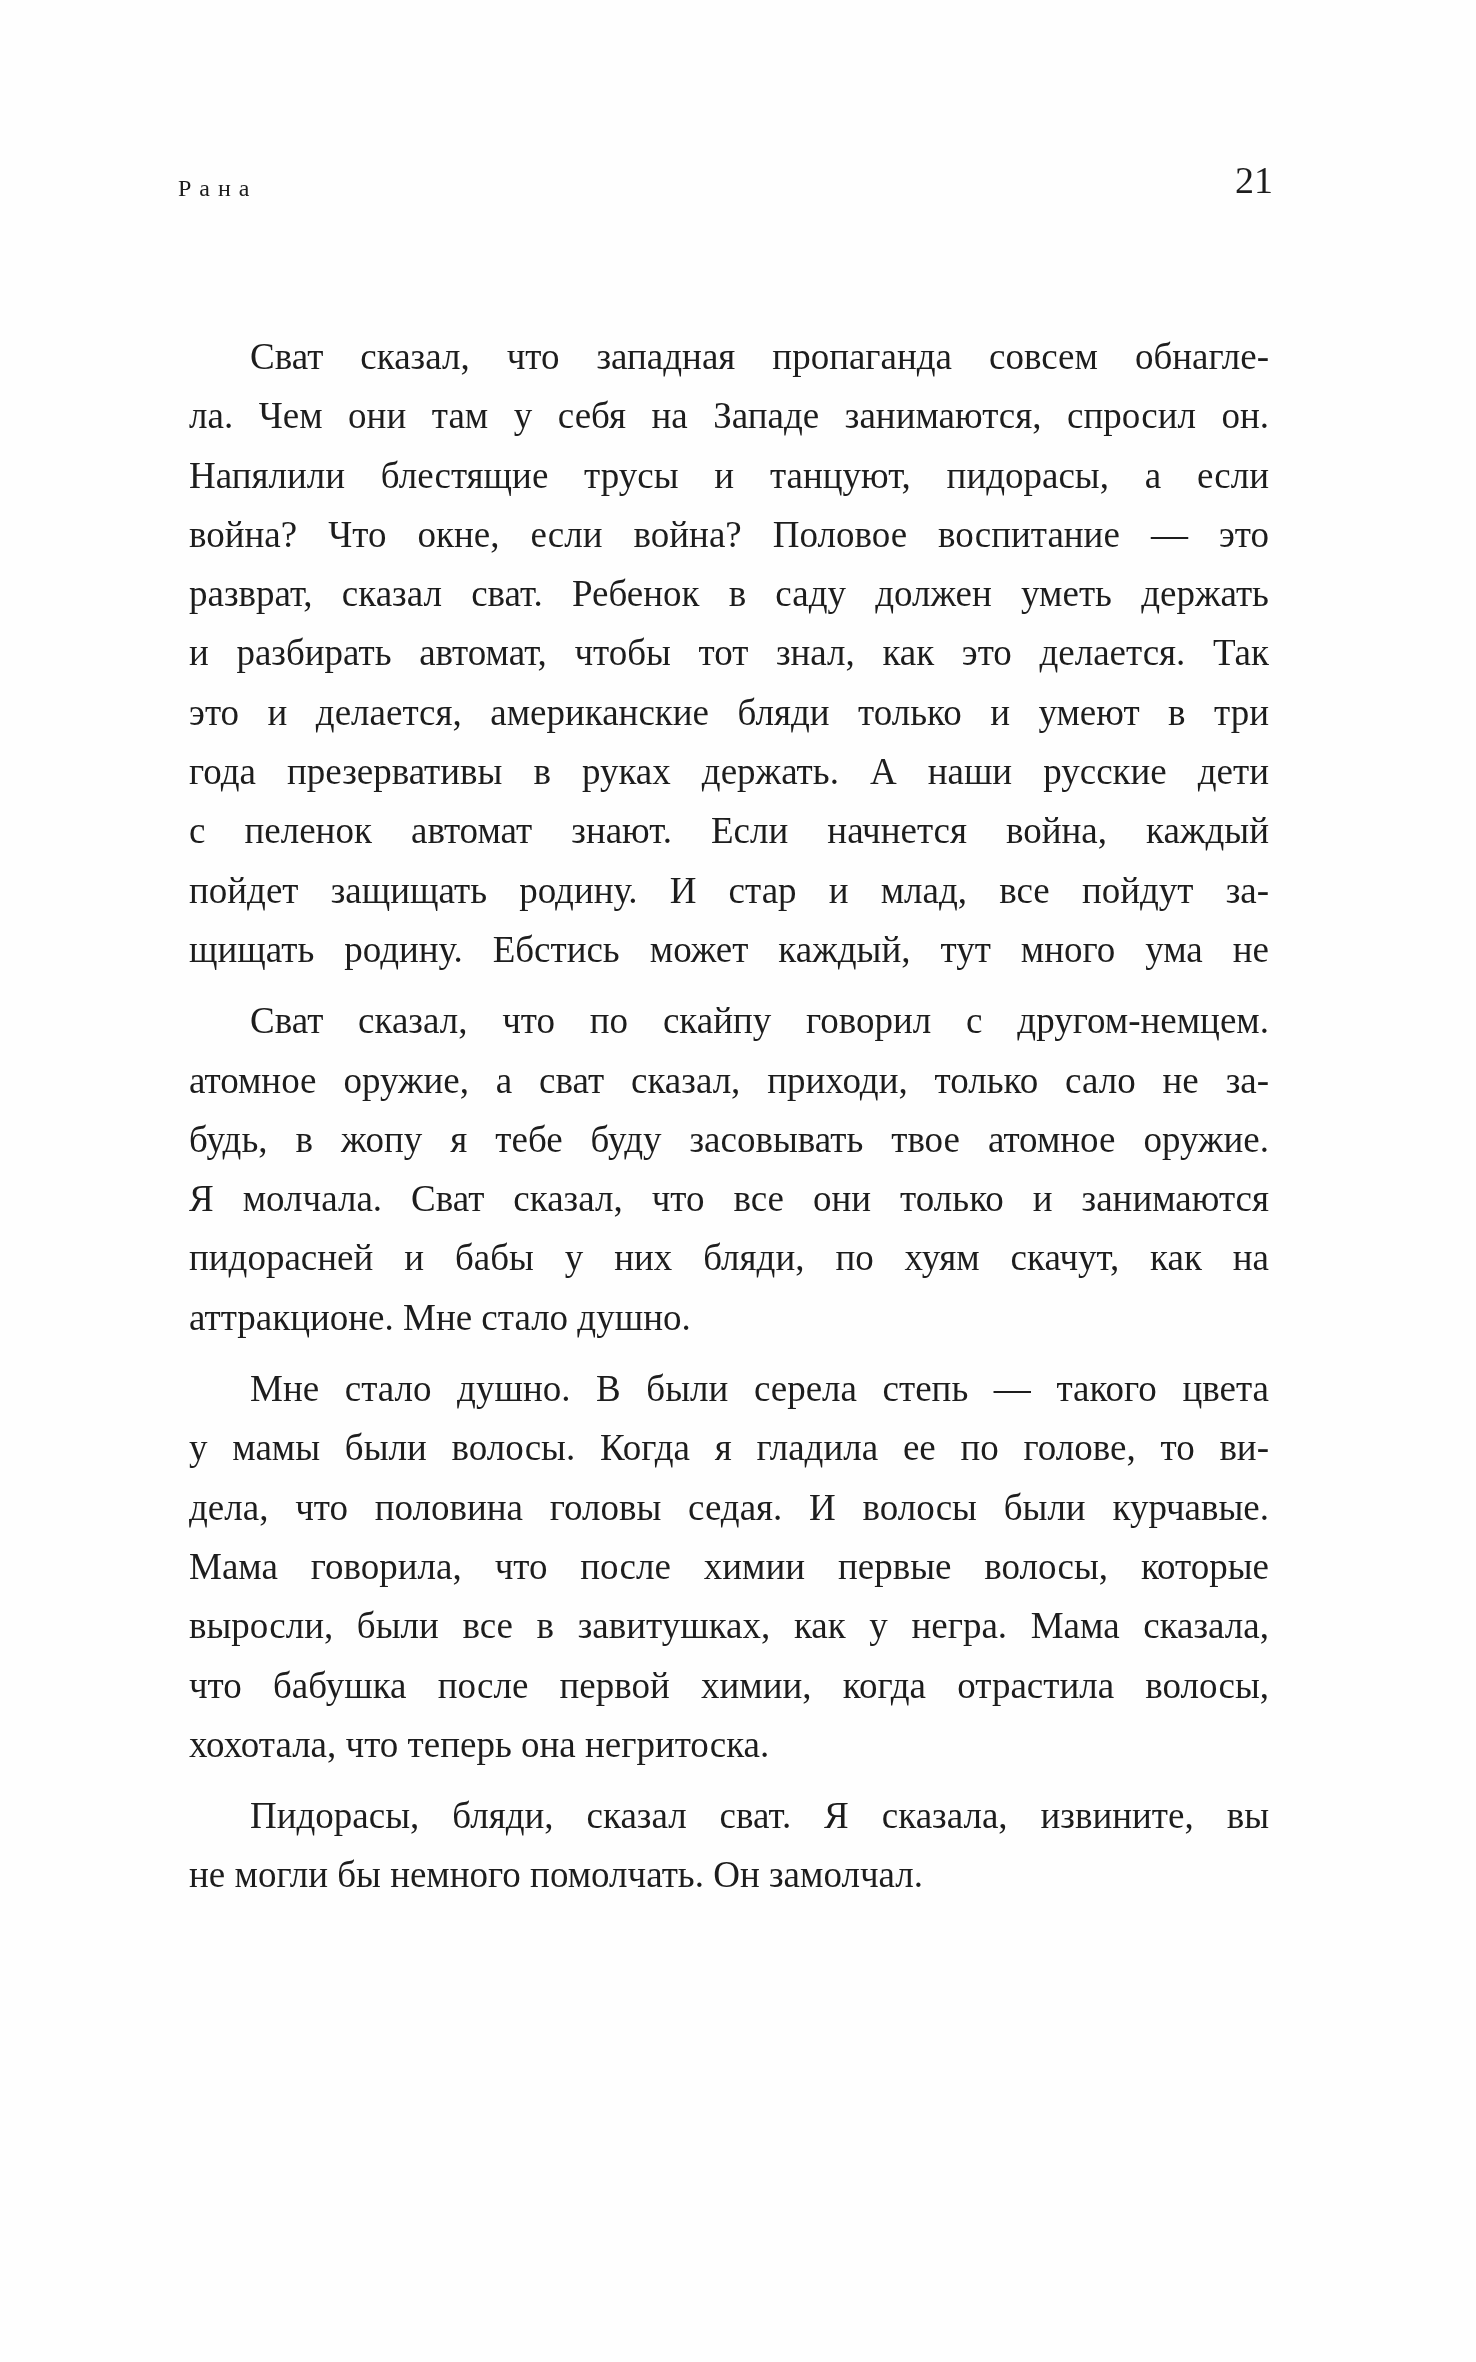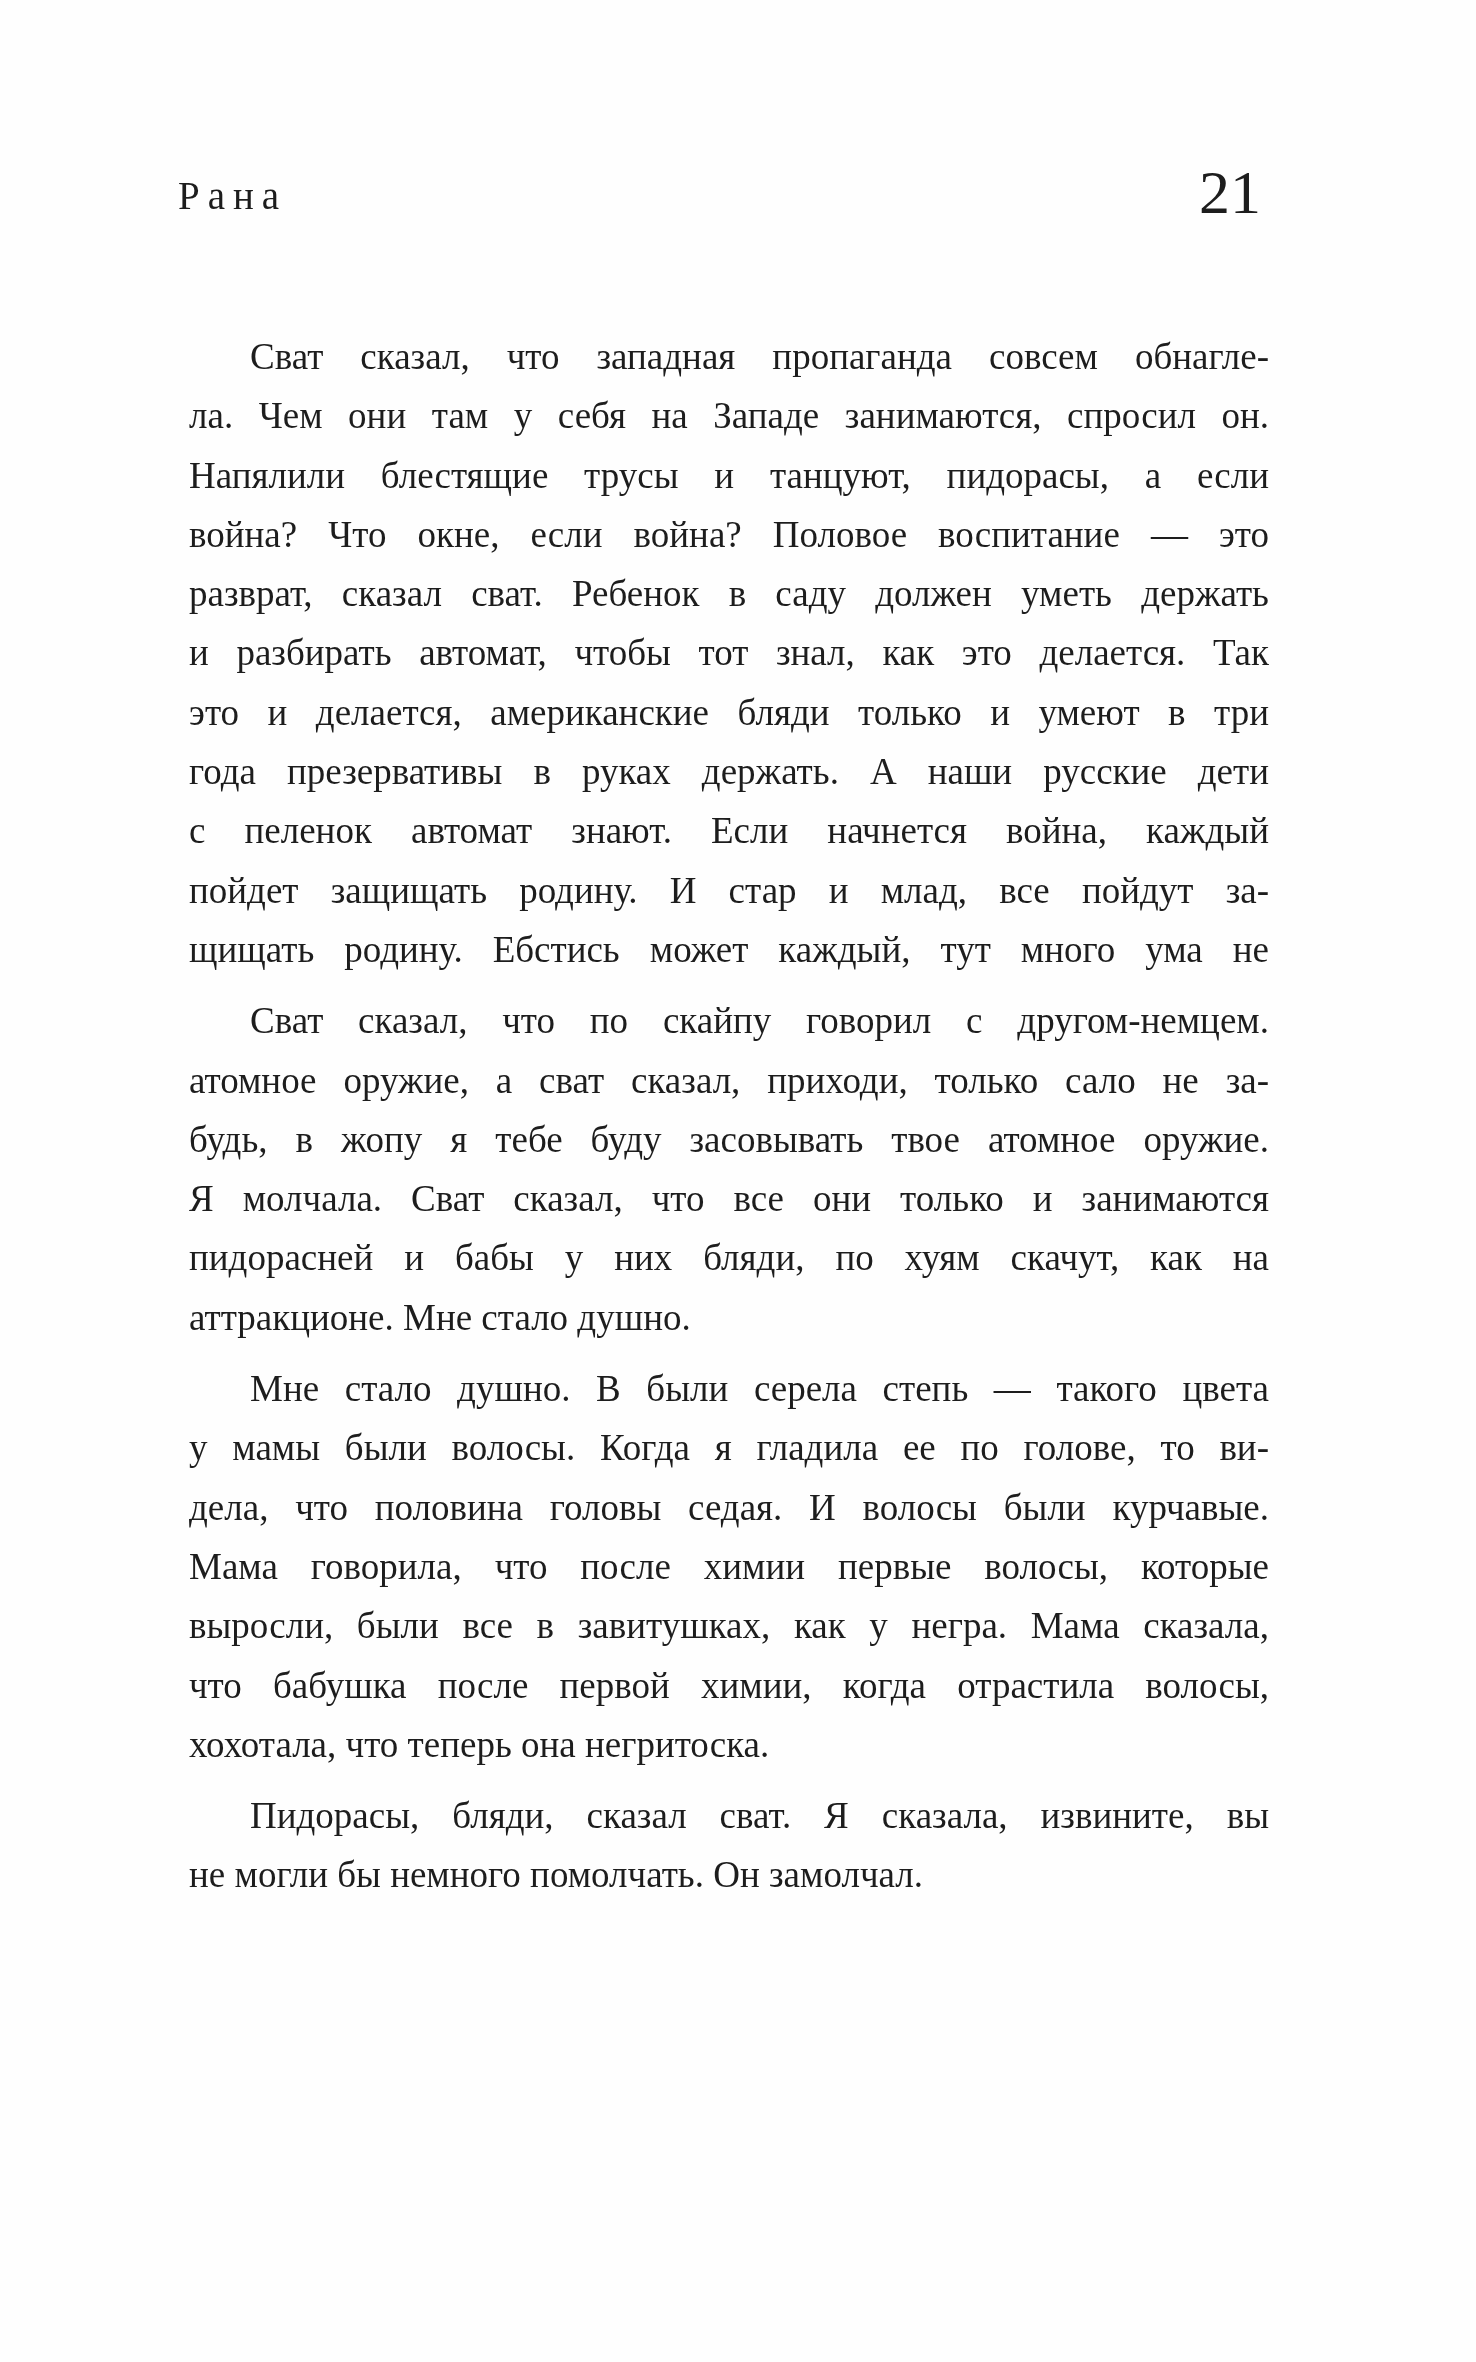--- a/index.html
+++ b/index.html
@@ -13,30 +13,30 @@
     height: 2362px;
     background: #fefefe;
     font-family: "Liberation Serif", "DejaVu Serif", serif;
     color: #1d1d1d;
     overflow: hidden;
   }
   .running-title {
     position: absolute;
     left: 178px;
     top: 176px;
-    font-size: 39px;
+    font-size: 24px;
     letter-spacing: 8px;
     line-height: 1;
     white-space: nowrap;
   }
   .page-number {
     position: absolute;
     top: 161px;
-    right: 215px;
-    font-size: 62px;
+    right: 203px;
+    font-size: 38px;
     line-height: 1;
   }
   .text-body {
     position: absolute;
     left: 177px;
     top: 315px;
     width: 1104px;
     font-size: 37px;
     line-height: 59.3px;
     text-align: justify;

